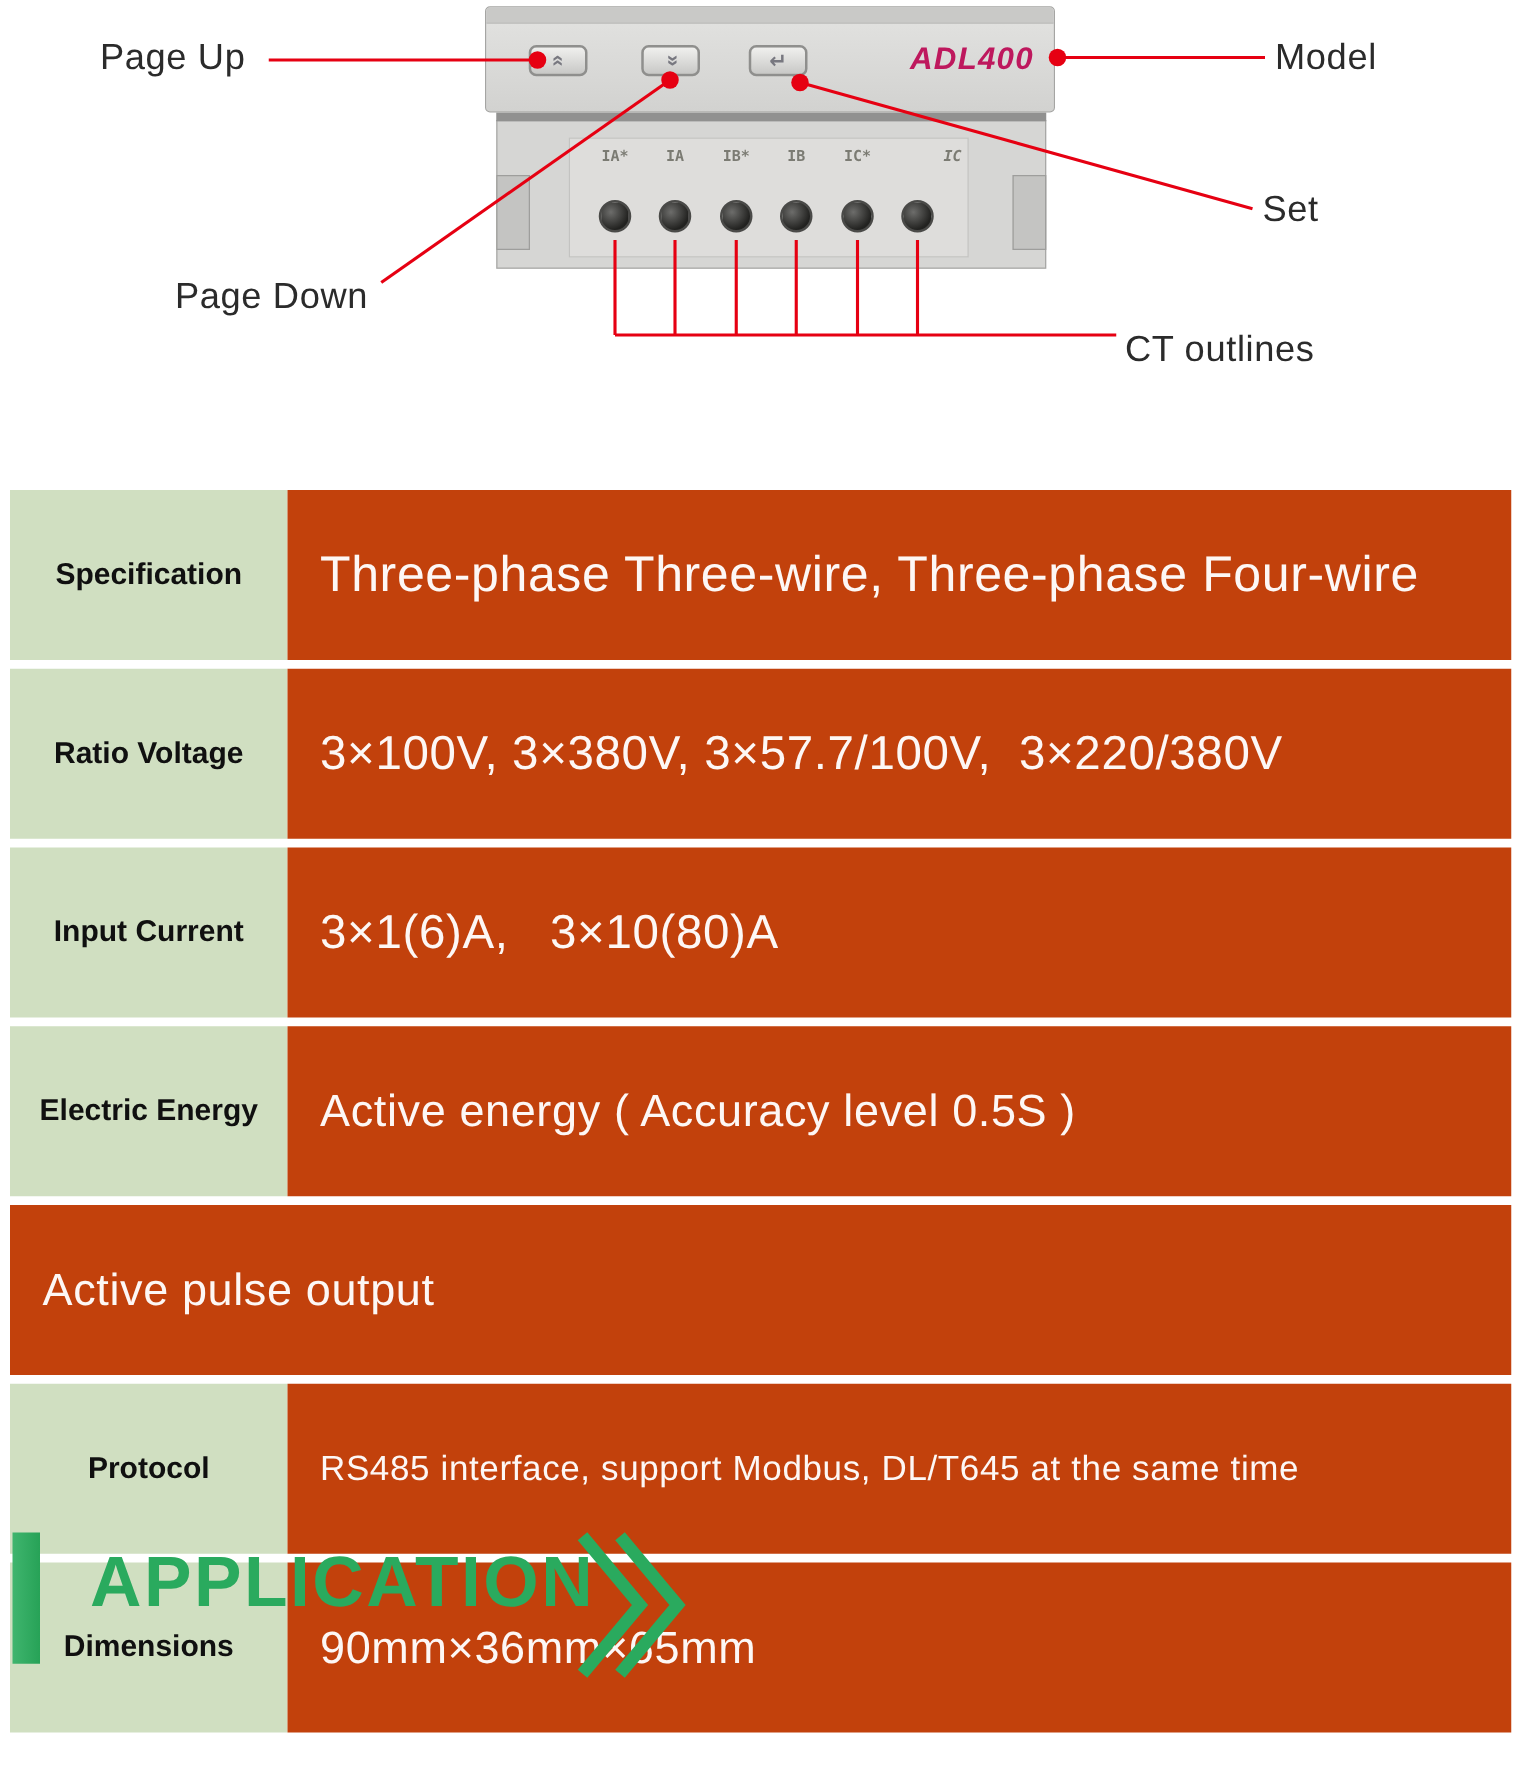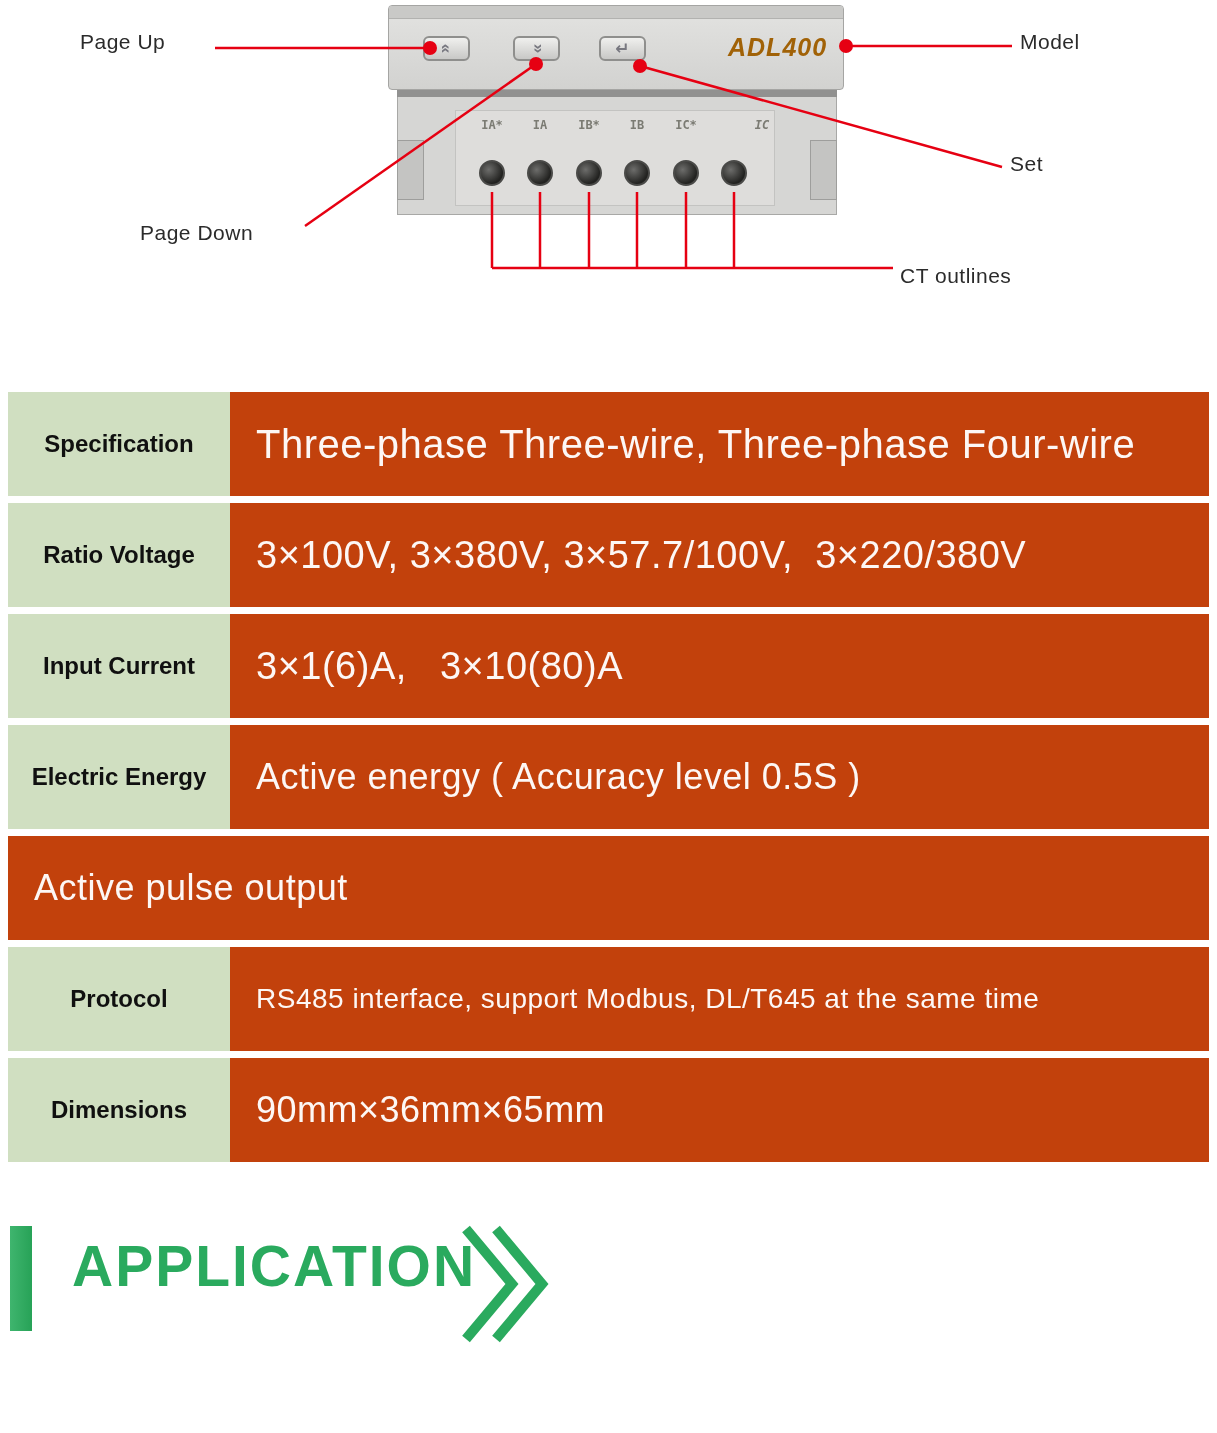--- a/index.html
+++ b/index.html
@@ -4,21 +4,21 @@
 <style>
   html,body { margin:0; padding:0; background:#ffffff; }
   .page {
     position:relative; width:1217px; height:1433px; background:#fff;
     font-family:"Liberation Sans","DejaVu Sans",sans-serif; overflow:hidden;
   }
 
   
   .diagram { position:absolute; top:0; left:0; width:1217px; height:392px; }
 
-  .ann-label { position:absolute; font-size:21px; color:#2b2b2b; letter-spacing:0.5px; }
+  .ann-label { position:absolute; font-size:29px; color:#2b2b2b; letter-spacing:0.5px; }
   .lbl-page-up   { left:80px;  top:30px; }
   .lbl-model     { left:1020px; top:30px; }
   .lbl-set       { left:1010px; top:152px; }
   .lbl-page-down { left:140px; top:221px; }
   .lbl-ct        { left:900px; top:264px; }
 
   .device-lower {
     position:absolute; left:397px; top:96px; width:440px; height:119px;
     background:#d6d6d4; border:1px solid #a8a8a6; box-sizing:border-box;
   }
@@ -54,21 +54,21 @@
     color:#787880; font-size:17px; font-weight:bold; line-height:1;
   }
   .btn-1 { left:423px; }
   .btn-2 { left:513px; }
   .btn-3 { left:599px; }
   .rot-up   { display:inline-block; transform:rotate(90deg); }
   .rot-down { display:inline-block; transform:rotate(-90deg); }
 
   .model-text {
     position:absolute; left:728px; top:33px;
-    font-style:italic; font-weight:600; font-size:25px; color:#a16207; letter-spacing:1px;
+    font-style:italic; font-weight:600; font-size:25px; color:#be185d; letter-spacing:1px;
   }
 
   .term-label {
     position:absolute; top:118px; width:44px; text-align:center;
     font-family:"DejaVu Sans Mono",monospace; font-size:12px; color:#7b7b73; font-weight:bold;
   }
   .tl-0 { left:470px; } .tl-1 { left:518px; } .tl-2 { left:567px; }
   .tl-3 { left:615px; } .tl-4 { left:664px; } .tl-5 { left:740px;font-style:italic; }
 
   .terminal {
@@ -76,21 +76,21 @@
     background:radial-gradient(circle at 35% 35%, #6d6d6b 0%, #222220 70%);
     border:2px solid #4a4a48; box-sizing:border-box;
   }
   .tm-0 { left:479px; } .tm-1 { left:527px; } .tm-2 { left:576px; }
   .tm-3 { left:624px; } .tm-4 { left:673px; } .tm-5 { left:721px; }
 
   .ann-svg { position:absolute; left:0; top:0; pointer-events:none; }
 
   
   .spec-table { position:absolute; top:392px; left:0; width:1217px; }
-  .row { display:flex; margin:0 8px 7px 8px; height:104px; }
+  .row { display:flex; margin:0 8px 7px 8px; height:136px; }
   .row-label {
     width:222px; flex:0 0 222px; background:#d0dfc1;
     display:flex; align-items:center; justify-content:center;
     font-weight:bold; font-size:24px; color:#101010; text-align:center;
   }
   .row-value {
     flex:1; background:#c2410c; display:flex; align-items:center;
     color:rgba(255,255,255,0.96); padding-left:26px; white-space:pre-wrap;
     font-size:38px; letter-spacing:0.5px;
   }

